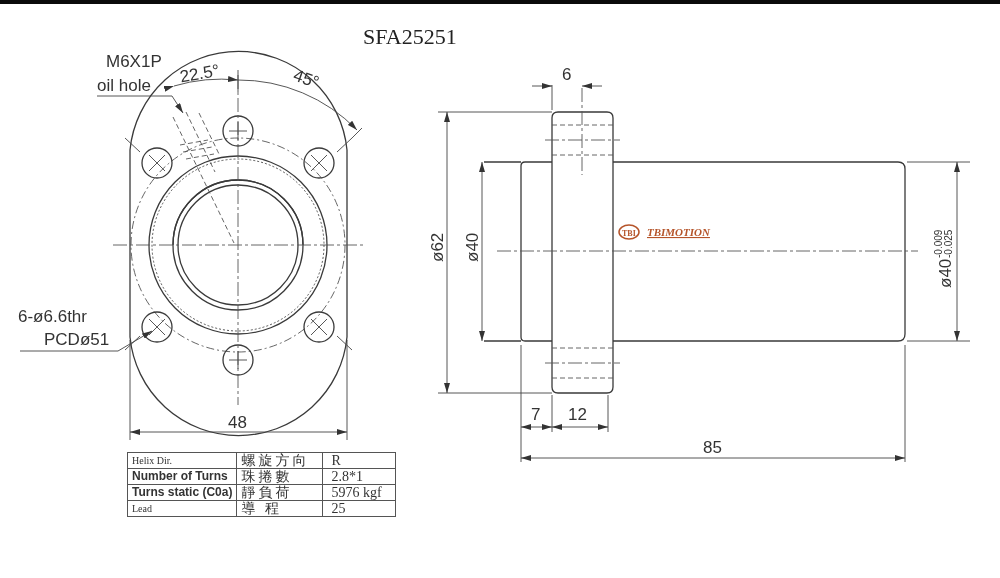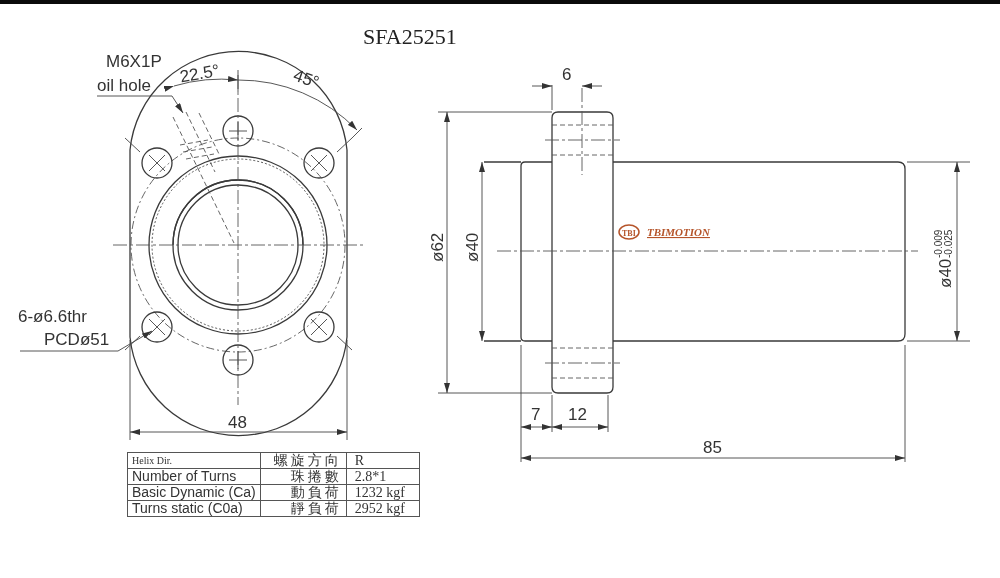--- a/index.html
+++ b/index.html
@@ -10,22 +10,22 @@
   .thin { stroke: #444; stroke-width: 0.9; fill: none; }
   .cl { stroke: #555; stroke-width: 0.9; fill: none; stroke-dasharray: 14 3 3 3; }
   .hid { stroke: #555; stroke-width: 0.9; fill: none; stroke-dasharray: 5 3; }
   .dashcirc { stroke: #555; stroke-width: 0.9; fill: none; stroke-dasharray: 8 3 2 3; }
   .dim { font-family: "Liberation Sans", sans-serif; font-size: 17px; fill: #333; }
   .title { font-family: "Liberation Serif", serif; font-size: 22px; fill: #222; }
   .logo { font-family: "Liberation Serif", serif; font-style: italic; font-weight: bold; font-size: 11px; fill: #b5542a; text-decoration: underline; }
   .spec-table { position: absolute; left: 127px; top: 452px; border-collapse: collapse; font-family: "Liberation Serif", serif; color: #333; }
   .spec-table td { border: 1px solid #555; padding: 0 4px; height: 15px; line-height: 15px; font-size: 12px; white-space: nowrap; }
   .spec-table td.c1 { width: 76px; font-size: 10px; margin-top: 39px; }
-  .spec-table td.c1.bold { font-weight: normal; font-size: 14px; font-family: "Liberation Sans Narrow","Liberation Sans", sans-serif; }
-  .spec-table td.c2 { width: 77px; text-align: right; font-size: 14px; letter-spacing: 3px; }
+  .spec-table td.c1.bold { font-weight: bold; font-size: 12px; font-family: "Liberation Sans Narrow","Liberation Sans", sans-serif; }
+  .spec-table td.c2 { width: 77px; text-align: left; font-size: 14px; letter-spacing: 3px; }
   .spec-table td.c3 { width: 60px; font-size: 14px; padding-left: 8px; }
 </style>
 </head>
 <body>
 
 <div class="topbar"></div>
 
 <svg class="drawing" width="1000" height="578" viewBox="0 0 1000 578">
   <defs>
     <marker id="arr" markerWidth="10" markerHeight="6" refX="10" refY="3" orient="auto" markerUnits="userSpaceOnUse">
@@ -178,23 +178,23 @@
       <td class="c1">Helix  Dir.</td>
       <td class="c2">螺旋方向</td>
       <td class="c3">R</td>
     </tr>
     <tr>
       <td class="c1 bold">Number of Turns</td>
       <td class="c2">珠捲數</td>
       <td class="c3">2.8*1</td>
     </tr>
     <tr>
-      <td class="c1 bold">Basic Dynamic (Ca)</td>
-      <td class="c2">動負荷</td>
-      <td class="c3">1232  kgf</td>
-    </tr>
-    <tr>
       <td class="c1 bold">Turns static (C0a)</td>
       <td class="c2">靜負荷</td>
-      <td class="c3">2952  kgf</td>
+      <td class="c3">5976  kgf</td>
+    </tr>
+    <tr>
+      <td class="c1">Lead</td>
+      <td class="c2">導  程</td>
+      <td class="c3">25</td>
     </tr>
   </tbody>
 </table>
 
 </body></html>

